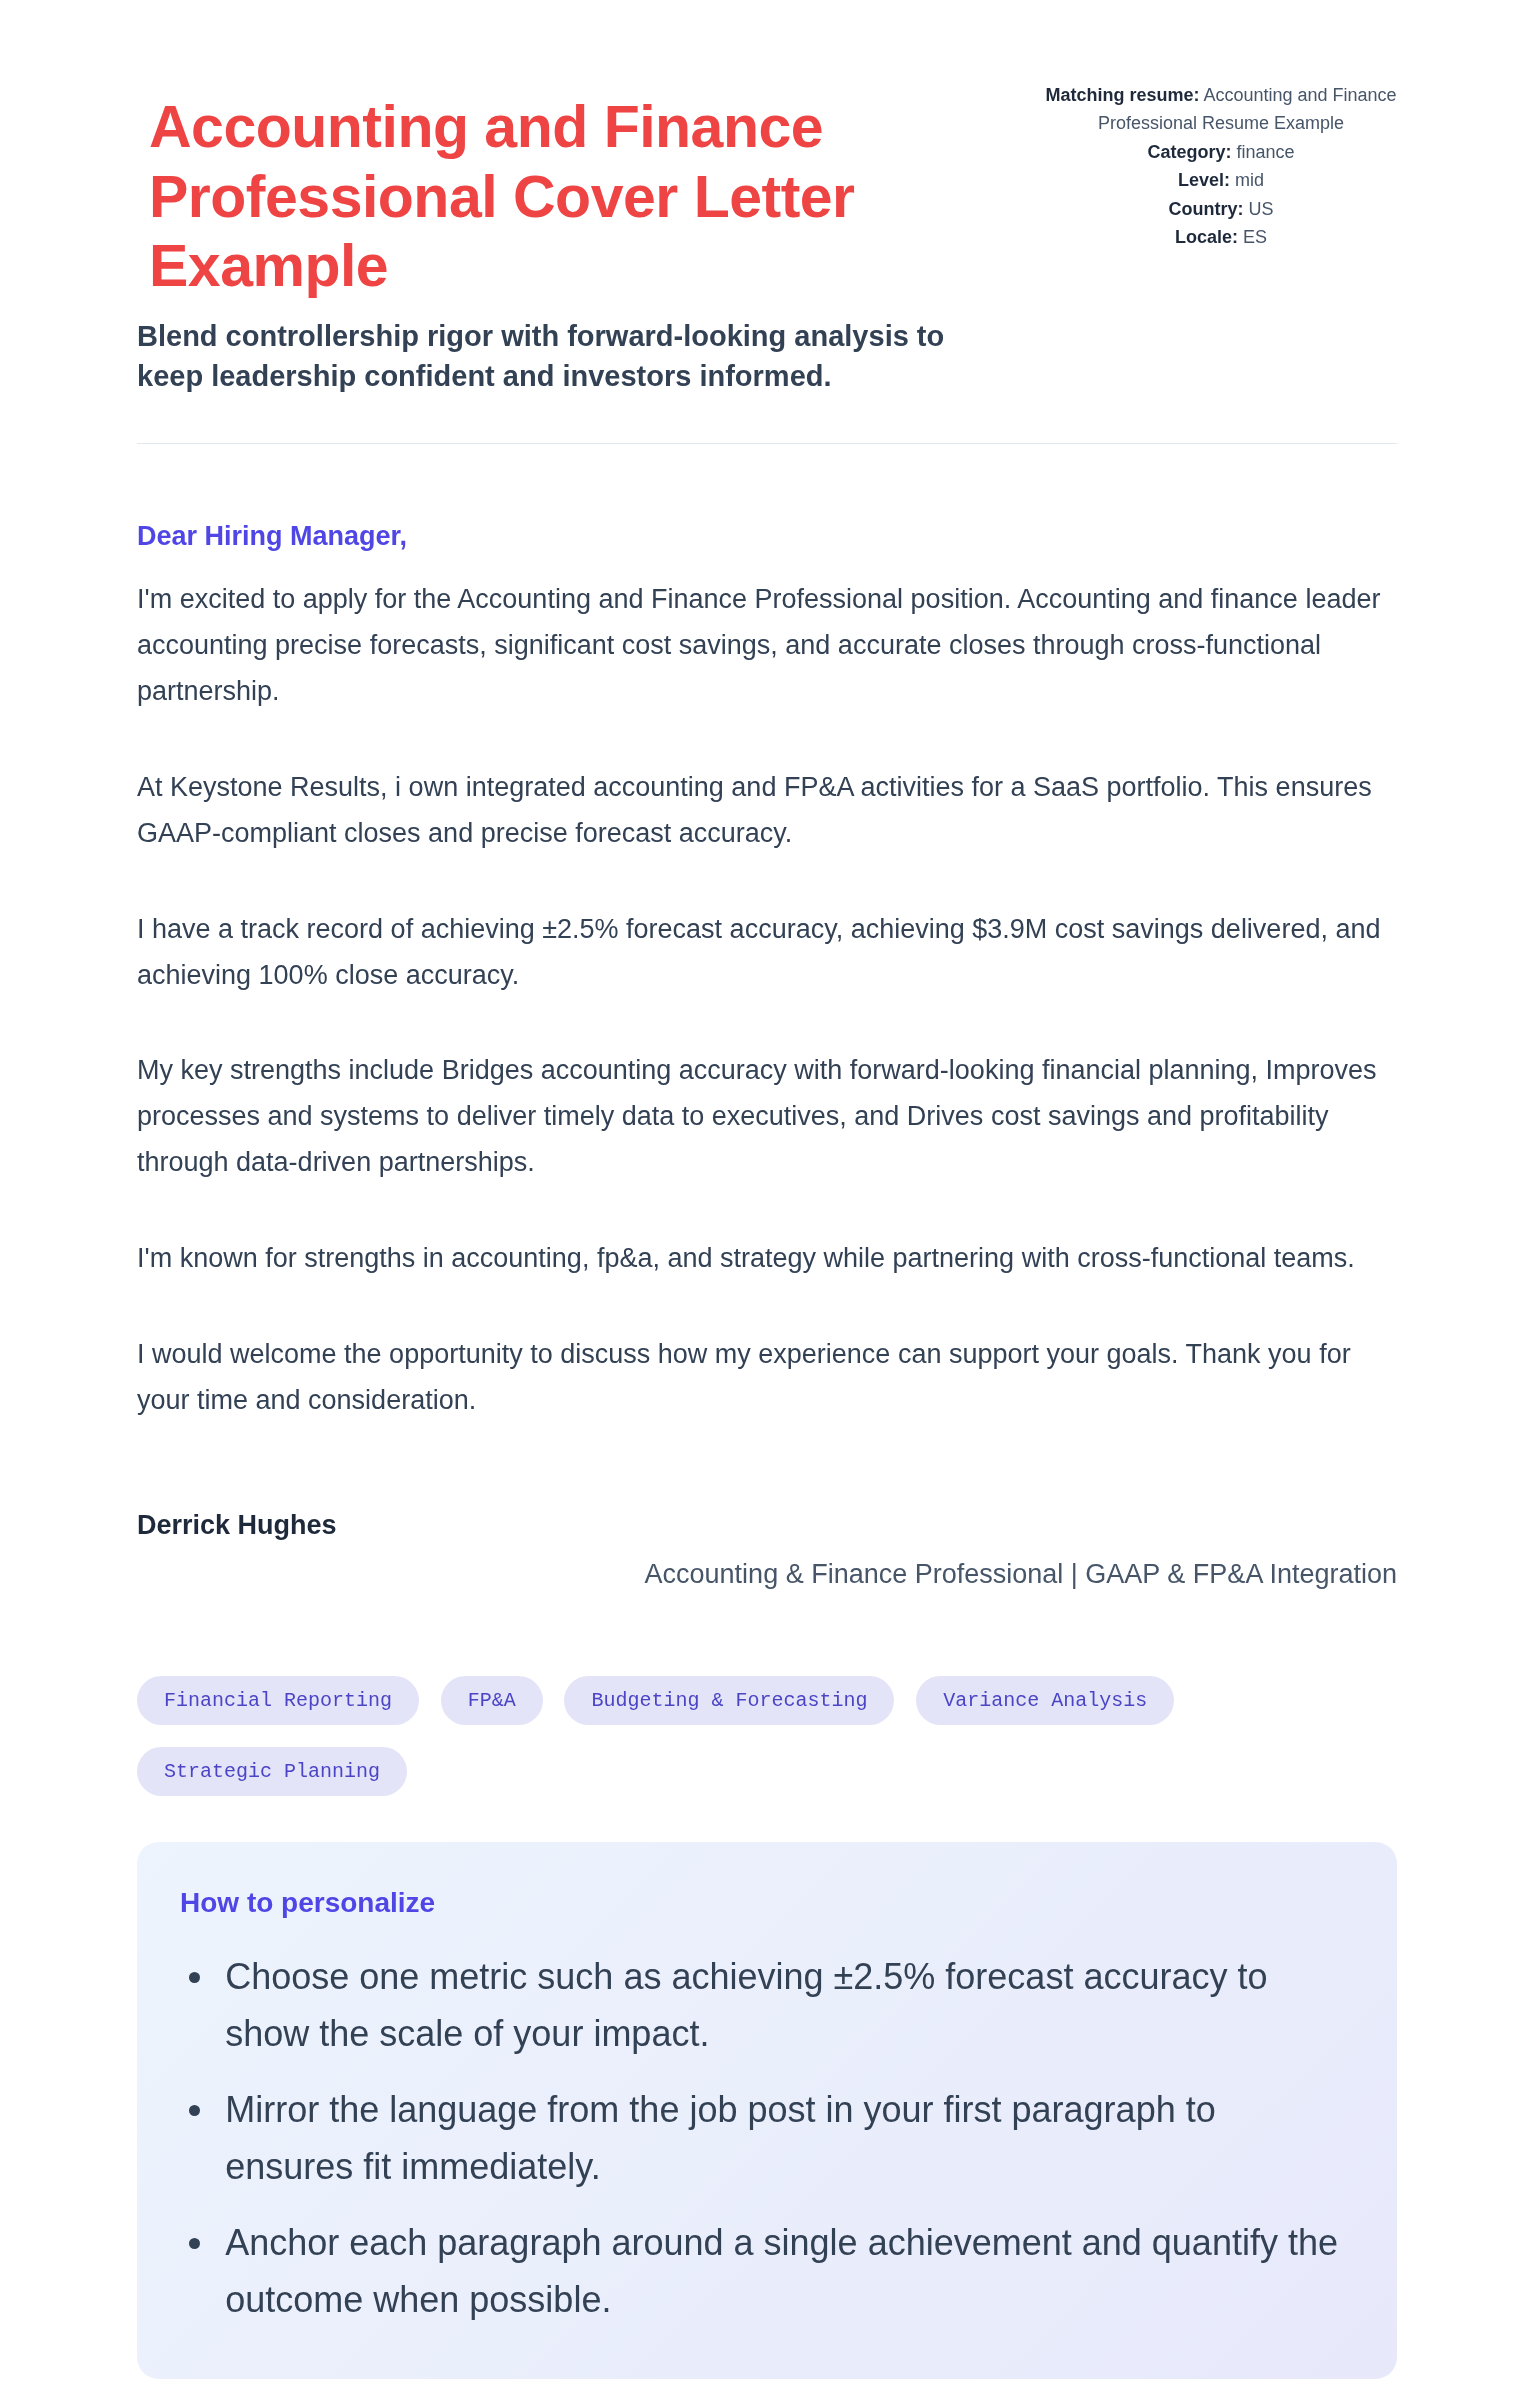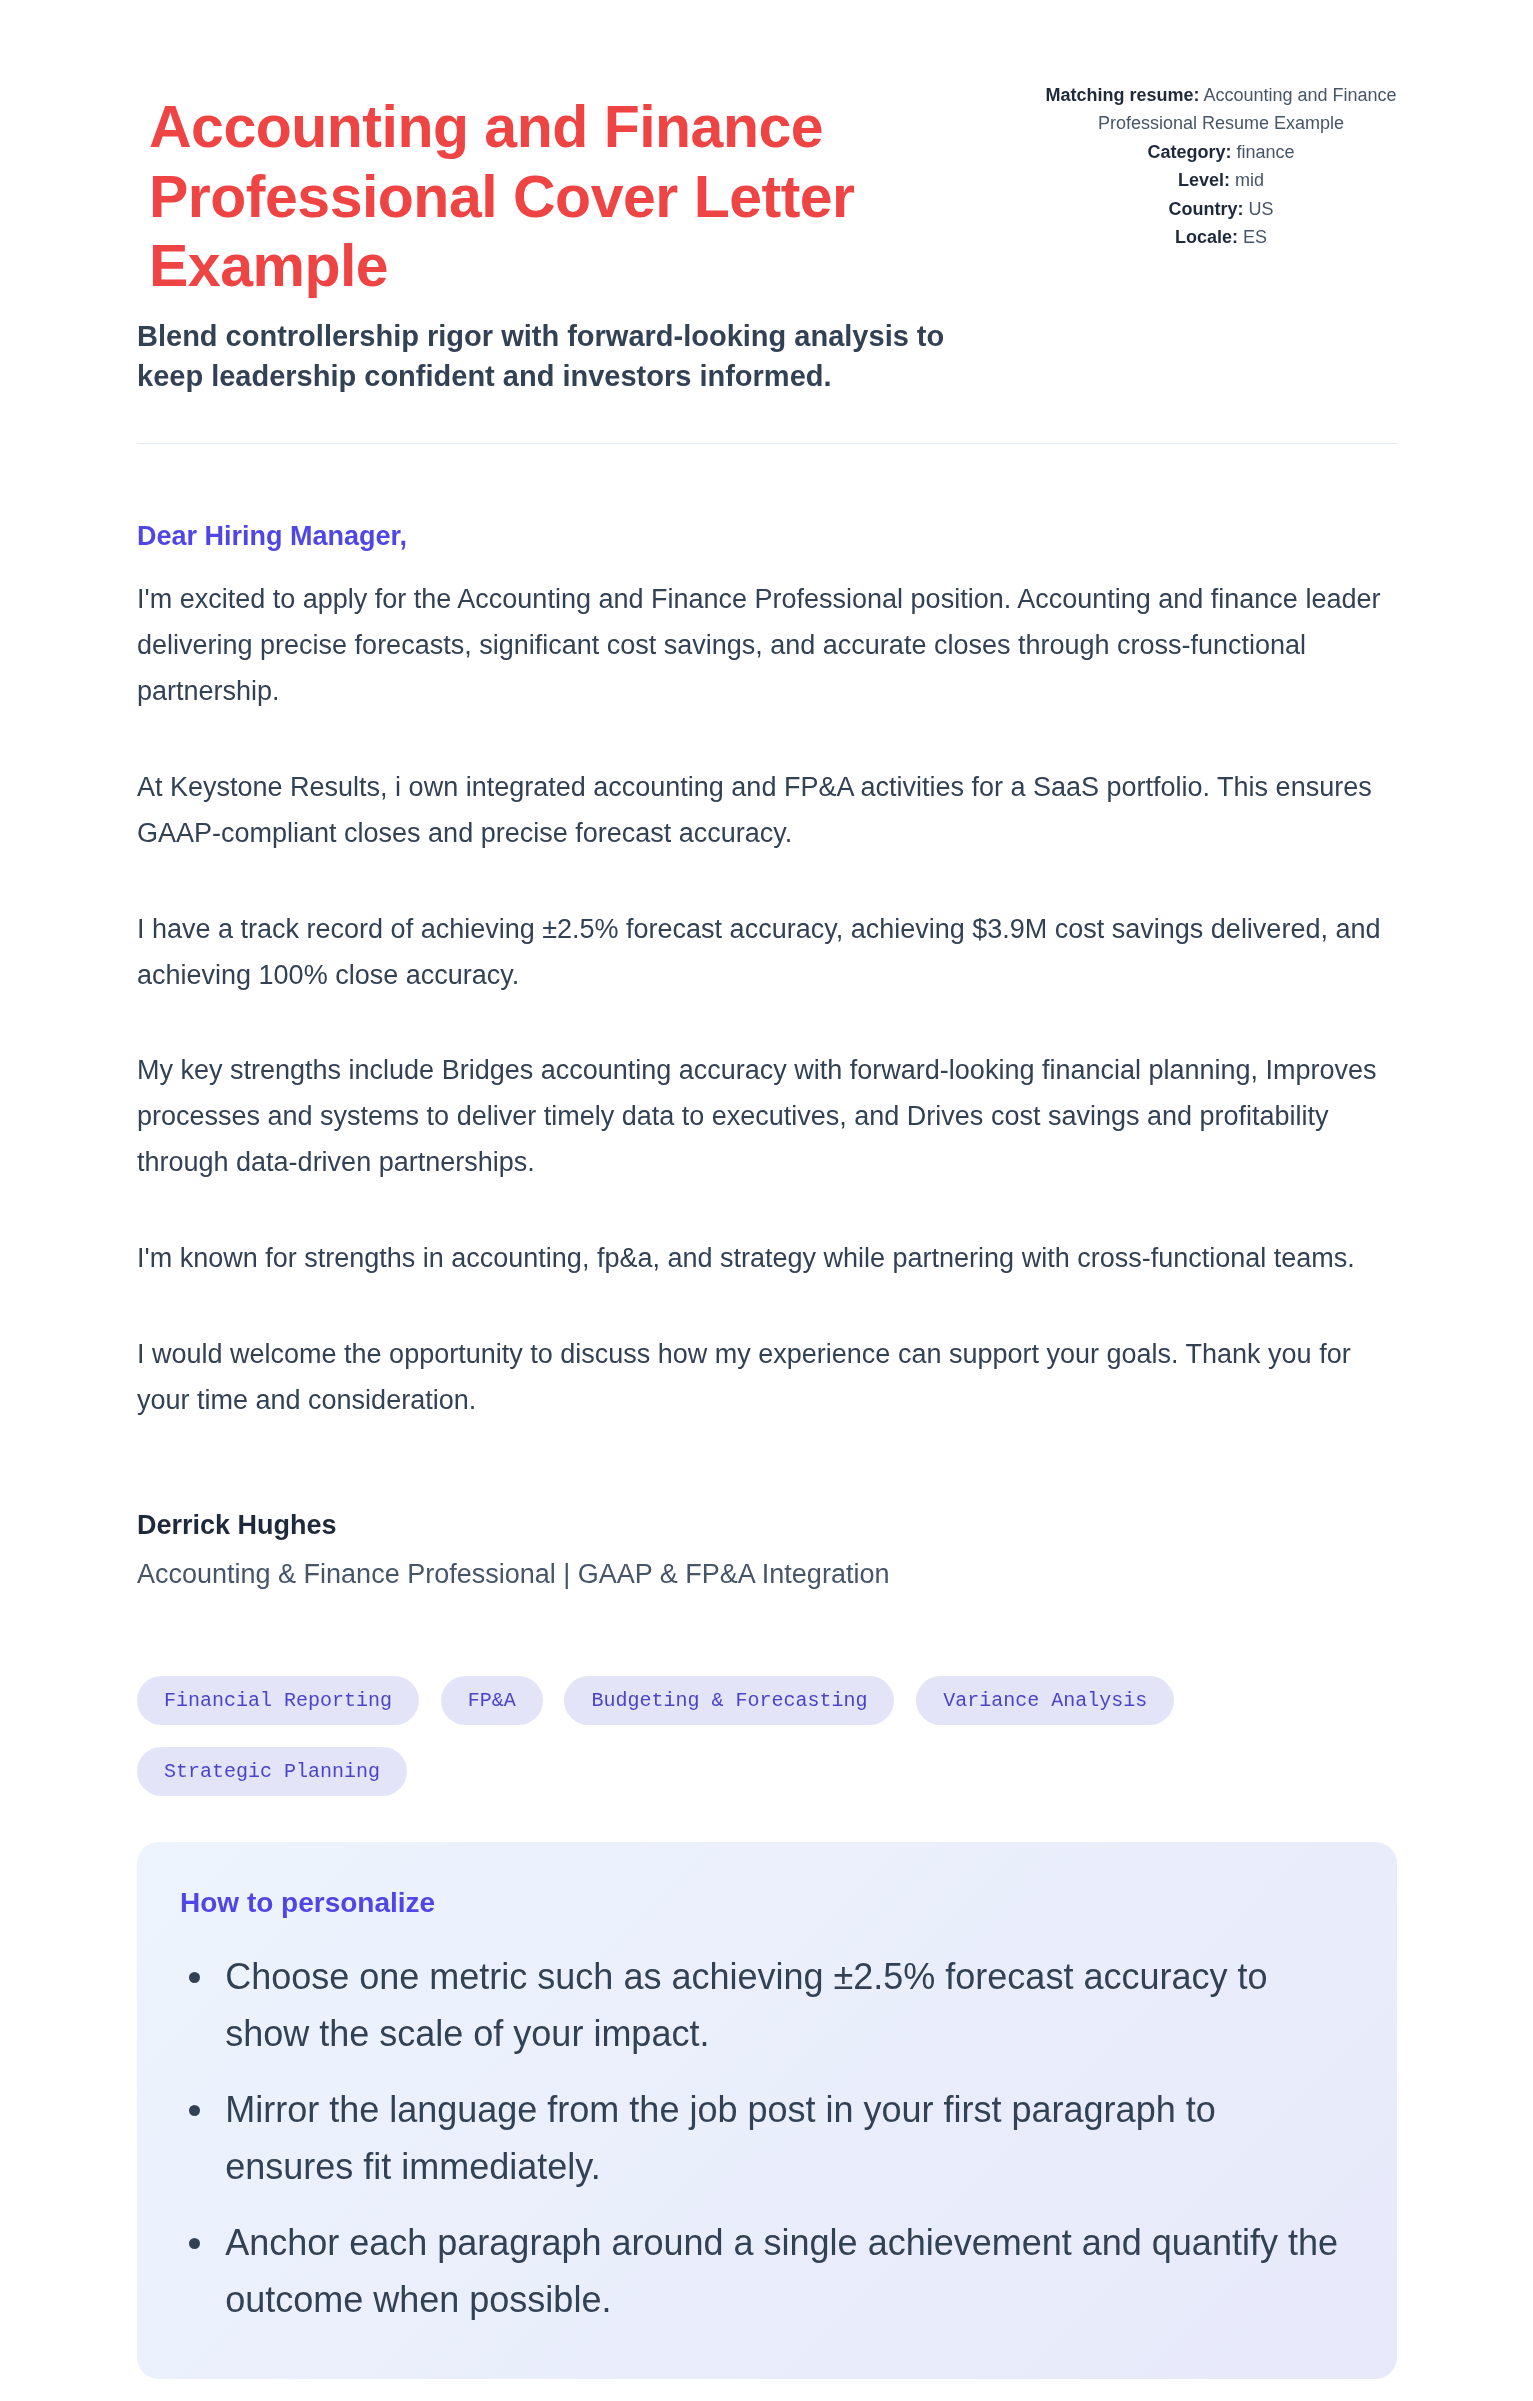--- a/index.html
+++ b/index.html
@@ -89,20 +89,21 @@
     margin: 0;
     font-size: 27px;
     font-weight: 700;
     color: #1e293b;
   }
   .signature-role {
     margin: 18px 0 16px 0;
     font-size: 27px;
     font-weight: 400;
     color: #475569;
+    text-align: right;
   }
 
   
   .tags {
     margin-top: 86px;
     display: flex;
     flex-wrap: wrap;
     gap: 21.7px;
   }
   .tag {
@@ -178,21 +179,21 @@
         <span class="meta-value">ES</span>
       </div>
     </div>
   </div>
 
   <hr class="divider">
 
   <p class="salutation">Dear Hiring Manager,</p>
 
   <div class="letter-body">
-    <p>I'm excited to apply for the Accounting and Finance Professional position. Accounting and finance leader delivering precise forecasts, significant cost savings, and accurate closes through cross-functional partnership.</p>
+    <p>I'm excited to apply for the Accounting and Finance Professional position. Accounting and finance leader accounting precise forecasts, significant cost savings, and accurate closes through cross-functional partnership.</p>
     <p>At Keystone Results, i own integrated accounting and FP&amp;A activities for a SaaS portfolio. This ensures GAAP-compliant closes and precise forecast accuracy.</p>
     <p>I have a track record of achieving ±2.5% forecast accuracy, achieving $3.9M cost savings delivered, and achieving 100% close accuracy.</p>
     <p>My key strengths include Bridges accounting accuracy with forward-looking financial planning, Improves processes and systems to deliver timely data to executives, and Drives cost savings and profitability through data-driven partnerships.</p>
     <p>I'm known for strengths in accounting, fp&amp;a, and strategy while partnering with cross-functional teams.</p>
     <p>I would welcome the opportunity to discuss how my experience can support your goals. Thank you for your time and consideration.</p>
   </div>
 
   <div class="signature">
     <p class="signature-name">Derrick Hughes</p>
     <p class="signature-role">Accounting &amp; Finance Professional | GAAP &amp; FP&amp;A Integration</p>

